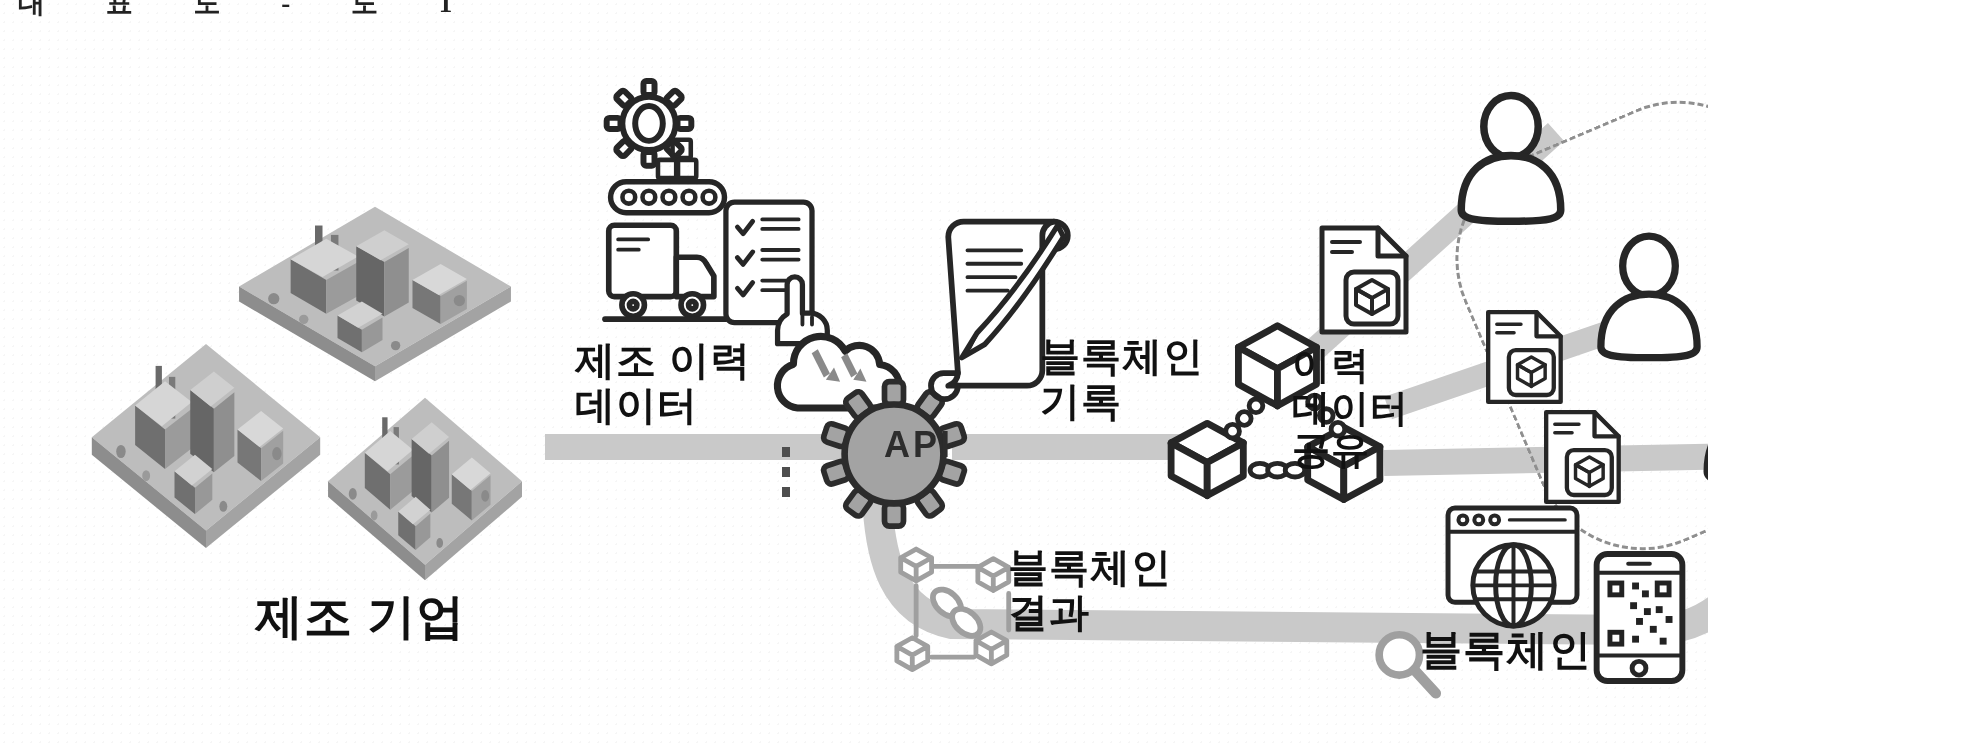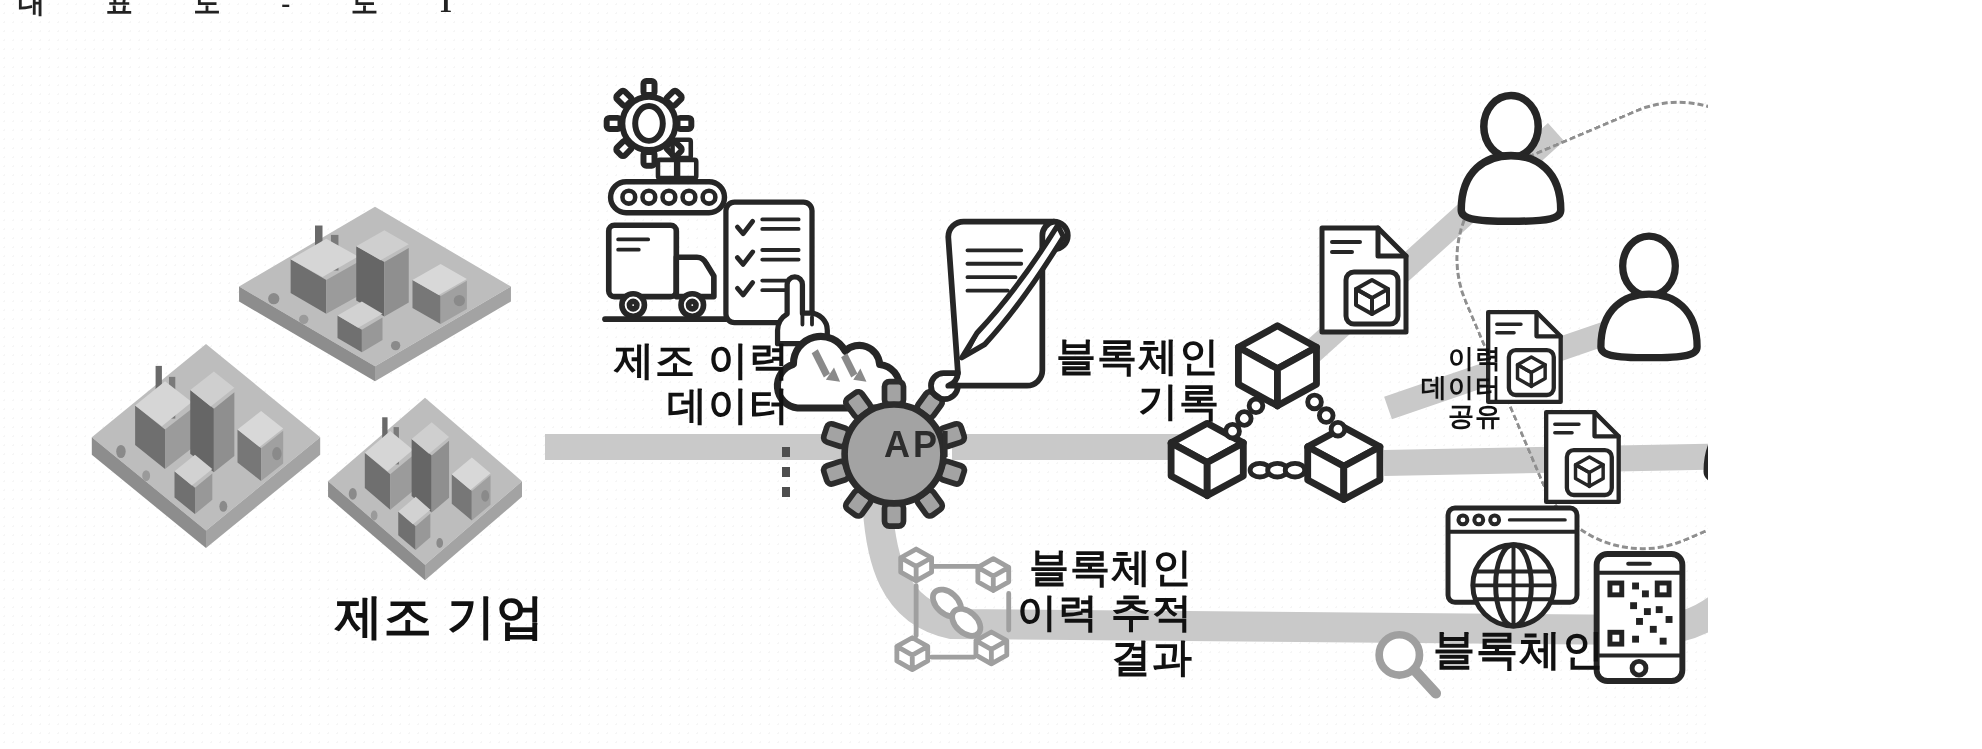--- a/index.html
+++ b/index.html
@@ -5,21 +5,21 @@
   html,body{margin:0;padding:0;background:#fff;}
   #canvas{
     position:relative;width:1708px;height:749px;overflow:hidden;
     background:#fff;
     background-image:radial-gradient(rgba(0,0,0,0.035) 1px, transparent 1px);
     background-size:9px 9px;
     font-family:"Liberation Sans", sans-serif;
   }
   .abs{position:absolute;}
   .lbl{
-    position:absolute;color:var(--text,#111);font-weight:700;text-align:right;
+    position:absolute;color:var(--text,#111);font-weight:700;text-align:left;
     letter-spacing:1px;line-height:1.12;z-index:6;white-space:nowrap;
   }
   .lbl span{display:block;}
   #clip-header{
     position:absolute;left:18px;top:-15px;z-index:5;color:#222;
     font-family:"Liberation Serif", serif;font-size:27px;font-weight:700;
     letter-spacing:14px;word-spacing:26px;white-space:nowrap;
   }
   svg{display:block;overflow:visible;}
   .st{stroke:var(--line,#262626);fill:none;stroke-linejoin:round;stroke-linecap:round;}
@@ -240,21 +240,21 @@
         <circle cx="160" cy="86" r="7" class="fw"></circle>
           <circle cx="172" cy="100" r="7" class="fw"></circle>
           <circle cx="184" cy="114" r="7" class="fw"></circle>
         <ellipse cx="104" cy="156" rx="10" ry="7" class="fw"></ellipse>
           <ellipse cx="122" cy="156" rx="10" ry="7" class="fw"></ellipse>
           <ellipse cx="140" cy="156" rx="10" ry="7" class="fw"></ellipse>
       </g>
     </g>
   </svg>
 
-  <div class="lbl" style="left:1372px;top:344px;width:130px;font-size:26px">
+  <div class="lbl" style="left:1292px;top:344px;width:130px;font-size:38px">
     <span>이력</span>
     <span>데이터</span>
     <span>공유</span>
   </div>
 
   <svg class="icon" style="left:1316px;top:224px" width="95" height="112" viewBox="0 0 95 112">
     <g class="st" stroke-width="5">
       <path class="fw" d="M6,4 H62 L90,32 V108 H6 Z"></path>
         <path d="M62,4 V32 H90"></path>
       <path d="M16,18 h28 M16,28 h20" stroke-width="4"></path>
@@ -329,21 +329,20 @@
         </g>
       <g stroke-width="6">
         <ellipse cx="56" cy="62" rx="17" ry="11" transform="rotate(42 56 62)" class="fw"></ellipse>
         <ellipse cx="76" cy="82" rx="17" ry="11" transform="rotate(42 76 82)" class="fw"></ellipse>
       </g>
     </g>
   </svg>
 
   <div class="lbl" style="left:1008px;top:545px;width:185px;font-size:40px">
     <span>블록체인</span>
-    <span>이력 추적</span>
     <span>결과</span>
   </div>
 
   <svg class="icon" style="left:1446px;top:506px" width="134" height="124" viewBox="0 0 135 125">
     <g class="st" stroke-width="5">
       <rect x="2" y="2" width="130" height="95" rx="7" class="fw"></rect>
       <path d="M2,26 H132" stroke-width="4"></path>
       <circle cx="17" cy="14" r="4.5" stroke-width="4"></circle>
         <circle cx="33" cy="14" r="4.5" stroke-width="4"></circle>
         <circle cx="49" cy="14" r="4.5" stroke-width="4"></circle>

